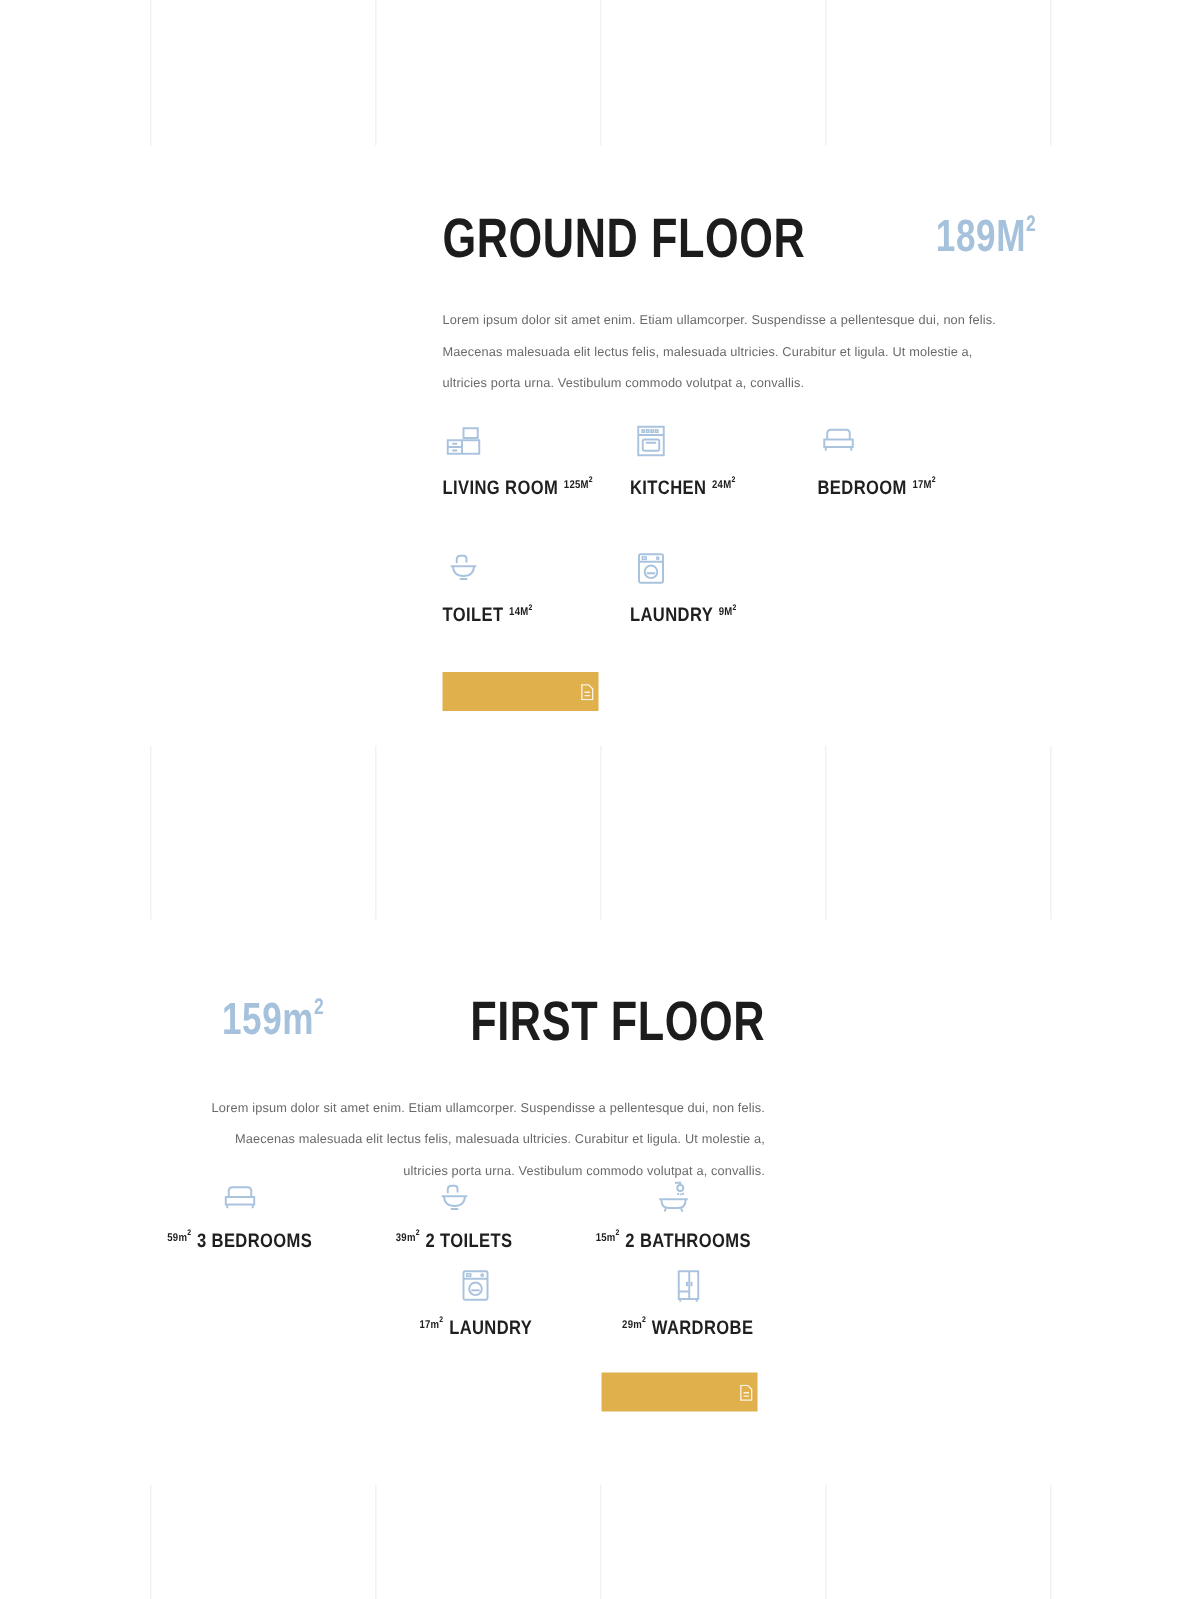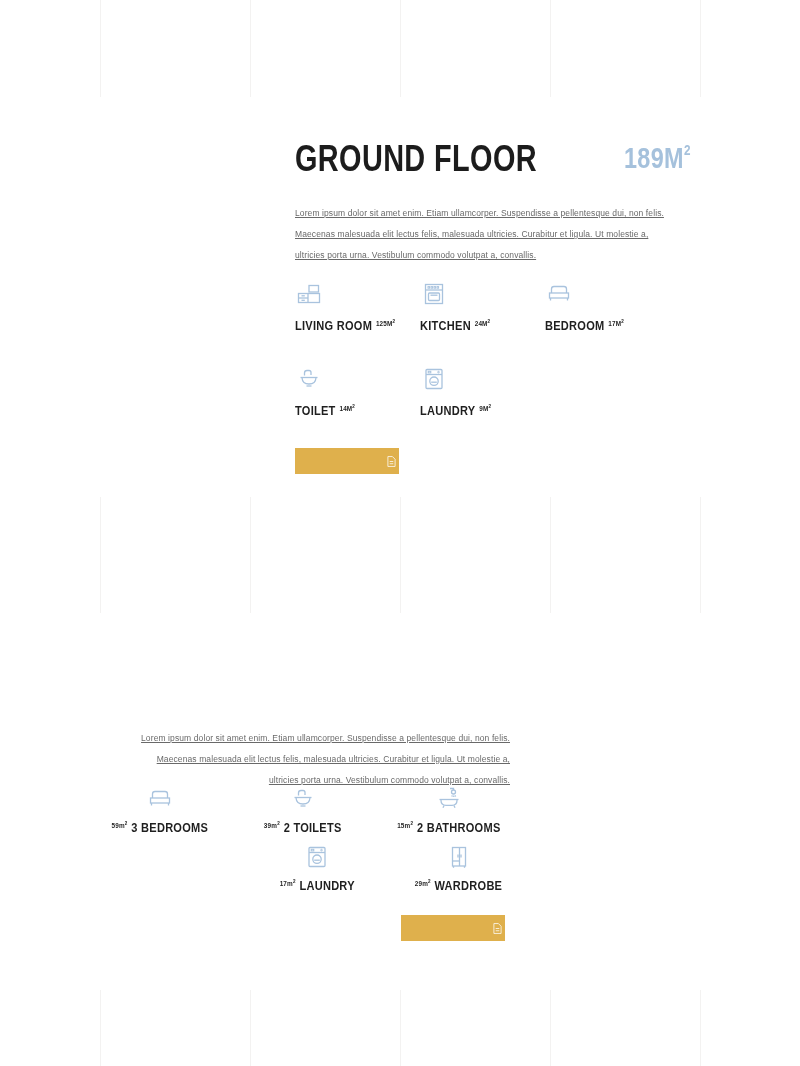--- a/index.html
+++ b/index.html
@@ -32,21 +32,21 @@
   .sec-title {
     font-size:37px; font-weight:700; color:#1c1c1c; letter-spacing:0.5px; line-height:1;
     white-space:nowrap;
   }
   .sec-area {
     font-size:30px; font-weight:700; color:#a5c1dc; letter-spacing:0.5px; line-height:1;
     white-space:nowrap; margin-top:3px;
   }
   .sec-area sup { font-size:15px; position:relative; top:-2px; }
 
-  .desc { position:absolute; font-size:8.5px; color:#696969; letter-spacing:0.1px;text-decoration:underline; }
+  .desc { position:absolute; font-size:8.5px; color:#696969; letter-spacing:0.1px; }
   .desc .dline { line-height:21px; white-space:nowrap; }
   .desc-gf { left:295px; top:106px; width:372px; text-align:left; }
   .desc-ff { left:140px; top:115px; width:370px; text-align:right; }
 
   
   .ricon svg { display:block; }
   .ricon { display:block; width:26px; height:26px; }
   .rlabel { white-space:nowrap; font-weight:700; color:#1f1f1f; }
   .rname { font-size:13px; letter-spacing:0.3px; }
   .rarea { font-size:7.5px; position:relative; top:-4.5px; letter-spacing:0.2px; }
@@ -182,20 +182,24 @@
           <line x1="3" y1="6" x2="7" y2="6"></line>
           <line x1="3" y1="8.5" x2="7" y2="8.5"></line>
         </svg>
       </span>
     </button>
 
   </section>
 
   <section class="panel panel-ff">
 
+    <div class="section-header hdr-ff">
+      <div class="sec-area cond origin-l"><span>159m</span><sup>2</sup></div>
+      <h2 class="sec-title cond origin-r">FIRST FLOOR</h2>
+    </div>
 
     <div class="desc desc-ff">
       <div class="dline">Lorem ipsum dolor sit amet enim. Etiam ullamcorper. Suspendisse a pellentesque dui, non felis.</div>
       <div class="dline">Maecenas malesuada elit lectus felis, malesuada ultricies. Curabitur et ligula. Ut molestie a,</div>
       <div class="dline">ultricies porta urna. Vestibulum commodo volutpat a, convallis.</div>
     </div>
 
     <div class="rooms-ff">
 
       <div class="ff-row ff-row1">

